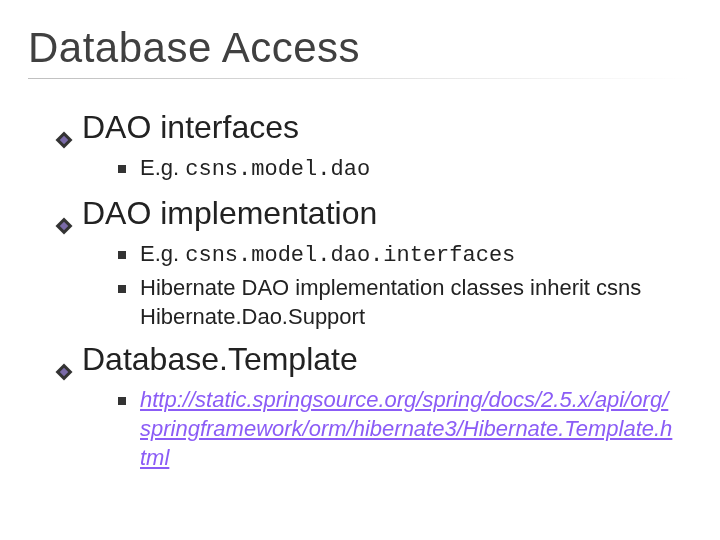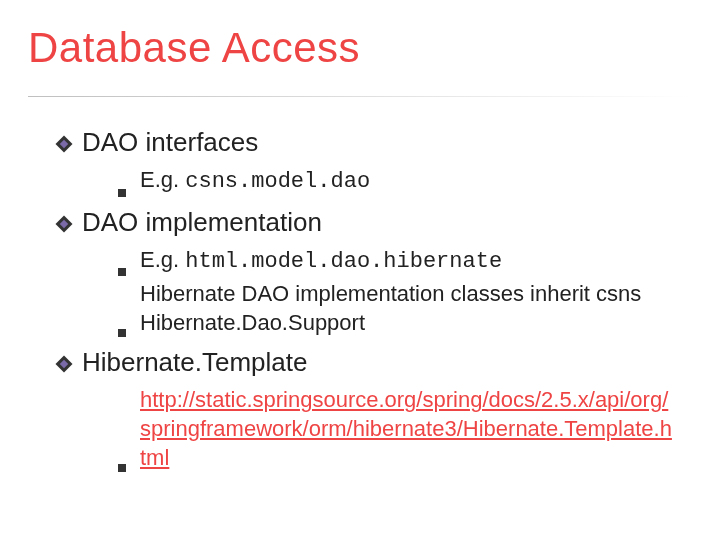--- a/index.html
+++ b/index.html
@@ -13,34 +13,34 @@
     overflow: hidden;
     position: relative;
   }
   .slide {
     padding: 24px 28px 28px 28px;
     box-sizing: border-box;
   }
   .title {
     font-size: 42px;
     font-weight: 400;
-    color: #ef4444;
-    margin: 0 0 24px 0;
+    color: #404040;
+    margin: 0 0 6px 0;
     letter-spacing: 0.5px;
   }
   .title-underline {
     height: 1px;
     background: linear-gradient(to right, rgba(0,0,0,0.25), rgba(0,0,0,0));
     margin-bottom: 30px;
   }
   .lvl1 {
     margin: 10px 0 8px 30px;
-    font-size: 26px;
+    font-size: 32px;
     display: flex;
-    align-items: flex-start;
+    align-items: flex-end;
   }
   .diamond {
     display: inline-block;
     width: 12px;
     height: 12px;
     margin-top: 11px;
     margin-right: 12px;
     flex-shrink: 0;
     position: relative;
   }
@@ -58,39 +58,40 @@
     top: 3px;
     width: 6px;
     height: 6px;
     background: #7a6aa8;
     transform: rotate(45deg);
   }
   .lvl2 {
     margin: 4px 16px 4px 90px;
     font-size: 22px;
     display: flex;
-    align-items: flex-end;
+    align-items: flex-start;
     line-height: 1.3;
   }
   .square-bullet {
     display: inline-block;
     width: 8px;
     height: 8px;
     background: #333;
     margin-top: 11px;
     margin-right: 14px;
     flex-shrink: 0;
   }
   .mono {
     font-family: "Courier New", monospace;
   }
   .link {
-    color: #ef4444;
+    color: #8b5cf6;
     text-decoration: underline;
     word-break: break-all;
+    font-style: italic;
   }
   .txt {
     flex: 1;
   }
 </style>
 </head>
 <body>
 
 <div class="slide">
   <h1 class="title">Database Access</h1>
@@ -107,31 +108,31 @@
     </span>
   </div>
 
   <div class="lvl1">
     <span class="diamond"></span>
     <span class="txt">DAO implementation</span>
   </div>
   <div class="lvl2">
     <span class="square-bullet"></span>
     <span class="txt">
-      <span>E.g. </span><span class="mono">html.model.dao.hibernate</span>
+      <span>E.g. </span><span class="mono">csns.model.dao.interfaces</span>
     </span>
   </div>
   <div class="lvl2">
     <span class="square-bullet"></span>
     <span class="txt">Hibernate DAO implementation classes inherit csns Hibernate.Dao.Support</span>
   </div>
 
   <div class="lvl1">
     <span class="diamond"></span>
-    <span class="txt">Hibernate.Template</span>
+    <span class="txt">Database.Template</span>
   </div>
   <div class="lvl2">
     <span class="square-bullet"></span>
     <span class="txt">
       <a class="link" href="#">http://static.springsource.org/spring/docs/2.5.x/api/org/springframework/orm/hibernate3/Hibernate.Template.html</a>
     </span>
   </div>
 </div>
 
 </body></html>

